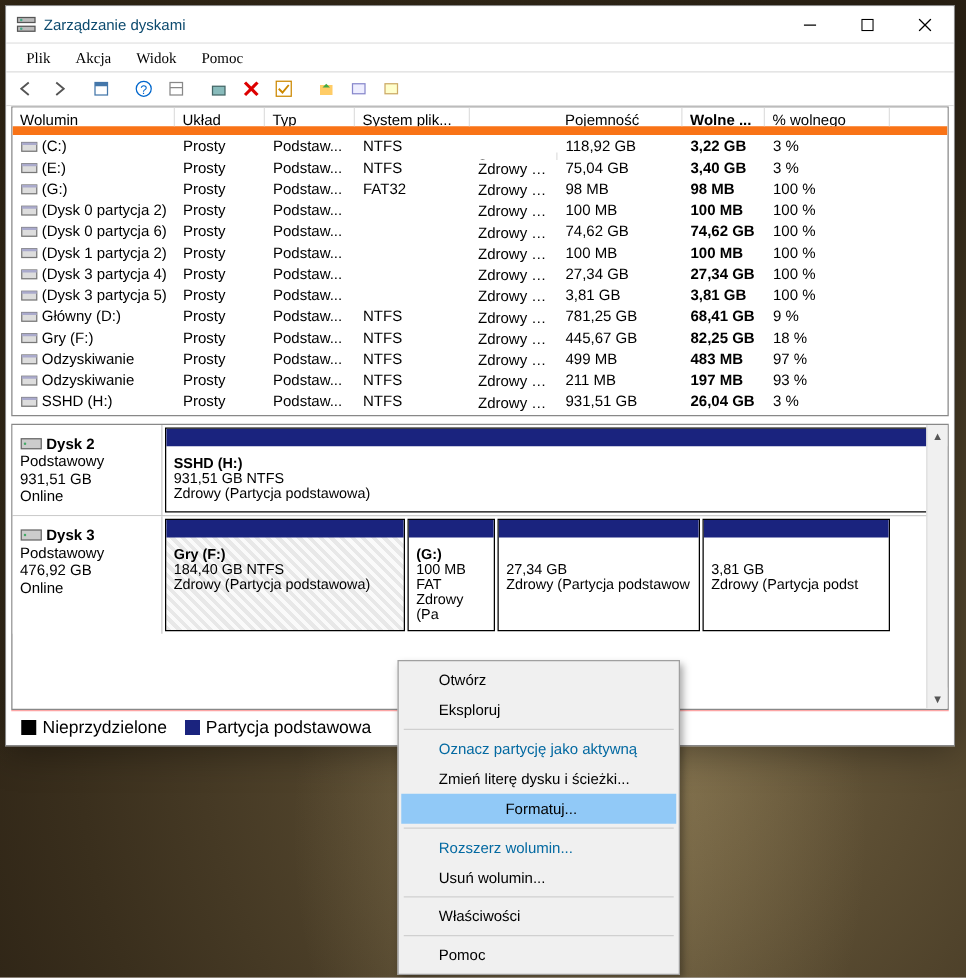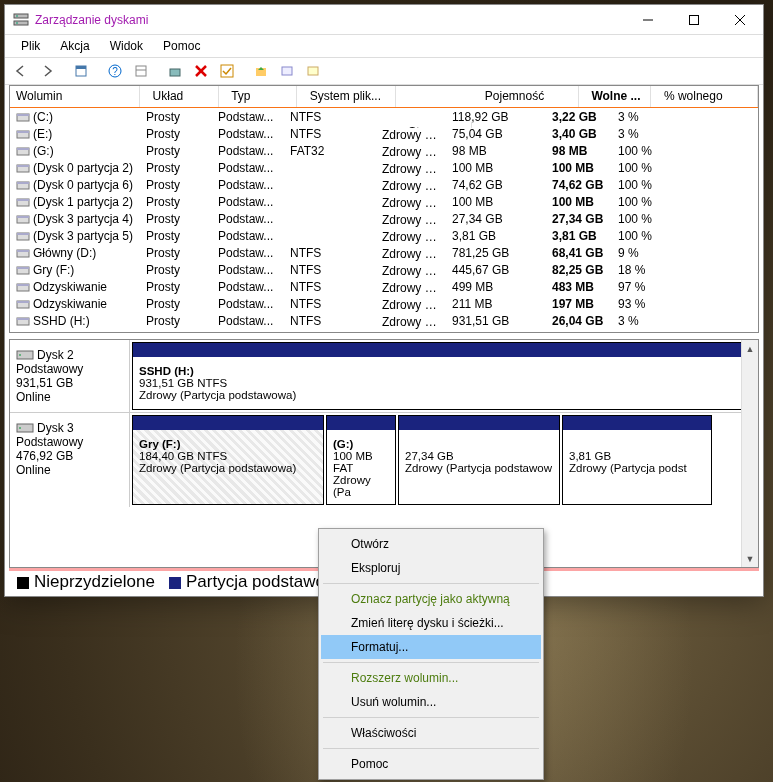--- a/index.html
+++ b/index.html
@@ -4,67 +4,67 @@
 <style>
 * { box-sizing: border-box; margin: 0; padding: 0; font-family: "Segoe UI", Tahoma, sans-serif; }
 body { background: #4a3a2a; width: 773px; height: 782px; overflow: hidden; position: relative; }
 .bg-img { position:absolute; inset:0; background: radial-gradient(circle at 70% 75%, #706040 0%, #3a2f1d 60%, #1a120a 100%); }
 .bg-img::after{content:"";position:absolute;inset:0;background:linear-gradient(135deg,rgba(110,90,50,0.3),transparent 40%),radial-gradient(ellipse at 60% 85%, rgba(200,180,130,0.35),transparent 35%);}
 
 .window { position: absolute; left: 4px; top: 4px; width: 760px; height: 593px; background: #fff; border: 1px solid #888; box-shadow: 0 4px 30px rgba(0,0,0,.4); display:flex; flex-direction:column;}
 .titlebar { height: 30px; display: flex; align-items: center; padding: 0 0 0 8px; border-bottom: 1px solid #ddd; background:#fff;}
 .titlebar .icon { width:16px;height:16px;margin-right:6px;display:inline-block;}
 .titlebar .icon svg{width:16px;height:16px;}
-.titlebar .title { flex:1; font-size:12px; color:#a21caf;}
+.titlebar .title { flex:1; font-size:12px; color:#0c4a6e;}
 .win-ctrl { display:flex; }
 .win-ctrl div { width:46px; height:30px; display:flex; align-items:center; justify-content:center; font-size:10px; font-family:Arial;}
 
 .menubar { height:22px; display:flex;align-items:center;padding:0 6px;font-size:12px;background:#fff;}
-.menubar span{padding:3px 10px;}
+.menubar span{padding:3px 10px;font-family:Liberation Serif, serif;}
 
 .toolbar{height:28px;border-top:1px solid #ddd;border-bottom:1px solid #ddd;display:flex;align-items:center;padding:0 4px;gap:2px;background:#fff;}
 .tbtn{width:24px;height:24px;display:flex;align-items:center;justify-content:center;border:1px solid transparent;}
 .tsep{width:6px;}
 
 .main-split{flex:1;display:flex;flex-direction:column;overflow:hidden;border:0;background:#fff;padding:0 4px 4px 4px;}
 
 .listview{flex:0 0 248px;border:1px solid #888;overflow:hidden;display:flex;flex-direction:column;background:#fff;}
-.lv-head{display:flex;height:22px;background:#fff;font-size:12px;border-bottom:1px solid #f97316;justify-content:space-between;}
+.lv-head{display:flex;height:22px;background:#fff;font-size:12px;border-bottom:7px solid #f97316;}
 .lv-head div{padding:3px 6px;border-right:1px solid #e0e0e0;overflow:hidden;white-space:nowrap;text-overflow:ellipsis;}
 .lv-body{flex:1;overflow:auto;}
 .lv-row{display:flex;height:17px;font-size:12px;align-items:center;}
 .lv-row div{padding:0 6px;overflow:hidden;white-space:nowrap;text-overflow:ellipsis;}
 .volicon{width:14px;height:12px;display:inline-block;vertical-align:-2px;margin-right:3px;}
 .volicon svg{width:14px;height:12px;}
 
 .col-v{width:130px;} .col-u{width:72px;} .col-t{width:72px;} .col-sp{width:92px;} .col-st{width:70px;margin-top:36px;} .col-p{width:100px;} .col-w{width:66px;font-weight:bold;} .col-pw{width:100px;}
 
 .graphview{flex:1;margin-top:6px;border:1px solid #888;overflow:hidden;position:relative;display:flex;flex-direction:column;}
 .graph-scroll{flex:1;overflow:hidden;}
 .disk-row{display:flex;border-bottom:1px solid #ccc;}
 .disk-left{width:120px;padding:8px 6px;font-size:12px;border-right:1px solid #ccc;background:#fff;}
-.disk-left b{font-weight:400;}
+.disk-left b{font-weight:700;}
 .dicon{display:inline-block;width:18px;height:14px;vertical-align:-3px;margin-right:3px;}
 .disk-right{flex:1;position:relative;display:flex;padding:2px;gap:2px;}
 .part{border:1px solid #000;position:relative;background:#fff;font-size:11.5px;padding:22px 6px 6px 6px;overflow:hidden;}
 .part .band{position:absolute;left:0;top:0;right:0;height:14px;background:#1a237e;}
 .part.sel{background:repeating-linear-gradient(45deg,#e8e8e8 0,#e8e8e8 3px,#fafafa 3px,#fafafa 6px);}
 .part b{font-weight:600;}
 .vscroll{position:absolute;right:0;top:0;bottom:0;width:17px;background:#f0f0f0;border-left:1px solid #ddd;display:flex;flex-direction:column;align-items:center;}
 .vscroll .arr{width:15px;height:17px;background:#f0f0f0;display:flex;align-items:center;justify-content:center;font-size:9px;color:#555;}
 
-.legend{height:24px;border-top:3px solid #fca5a5;display:flex;align-items:center;padding:0 8px;font-size:17px;gap:14px;background:#fff;}
+.legend{height:24px;border-top:1px solid #fca5a5;display:flex;align-items:center;padding:0 8px;font-size:14px;gap:14px;background:#fff;}
 .legend .sw{width:12px;height:12px;display:inline-block;margin-right:5px;vertical-align:-2px;}
 .sw.black{background:#000;}
 .sw.navy{background:#1a237e;}
 
 .ctxmenu{position:absolute;left:318px;top:528px;background:#f0f0f0;border:1px solid #a0a0a0;box-shadow:2px 3px 6px rgba(0,0,0,.35);font-size:12px;padding:3px 2px;width:226px;}
 .ctxmenu .mi{padding:5px 26px 5px 30px;white-space:nowrap;}
-.ctxmenu .mi.dis{color:#4d7c0f;}
-.ctxmenu .mi.hl{background:#91c9f7;}
+.ctxmenu .mi.dis{color:#0369a1;}
+.ctxmenu .mi.hl{background:#91c9f7;text-align:center;}
 .ctxmenu hr{border:none;border-top:1px solid #d0d0d0;margin:3px 2px;}
 </style>
 </head>
 <body>
 <div class="bg-img"></div>
 
 <div class="window">
   <div class="titlebar">
     <span class="icon"><svg viewBox="0 0 16 16">
           <rect x="1" y="2" width="14" height="4" fill="#bbb" stroke="#555"></rect>

